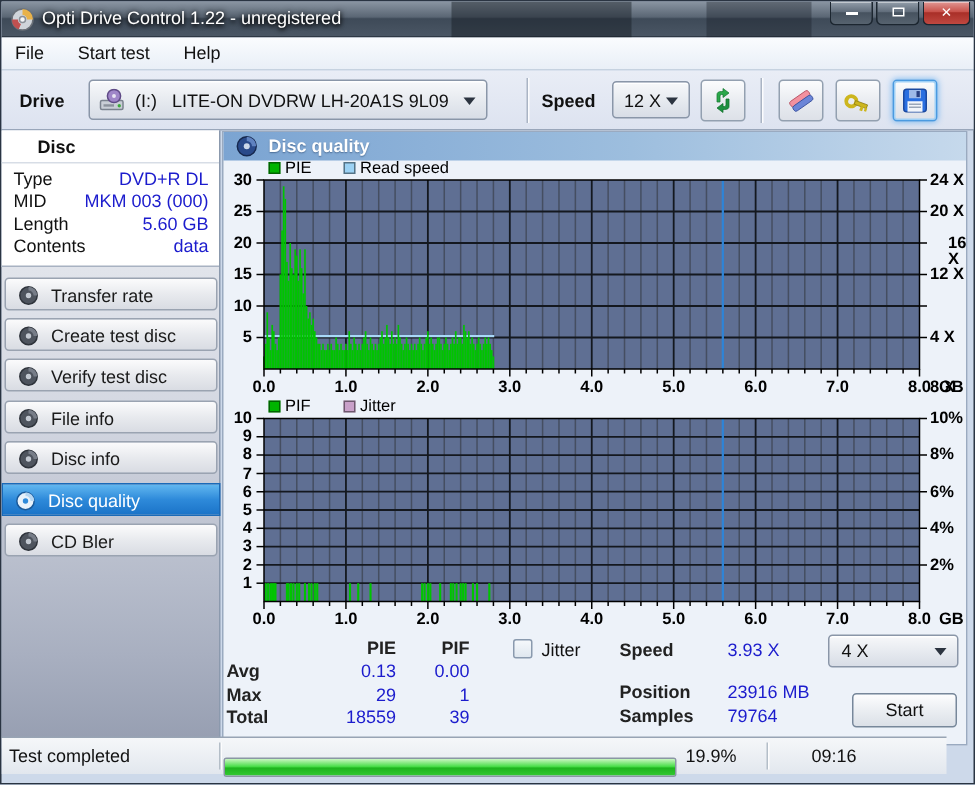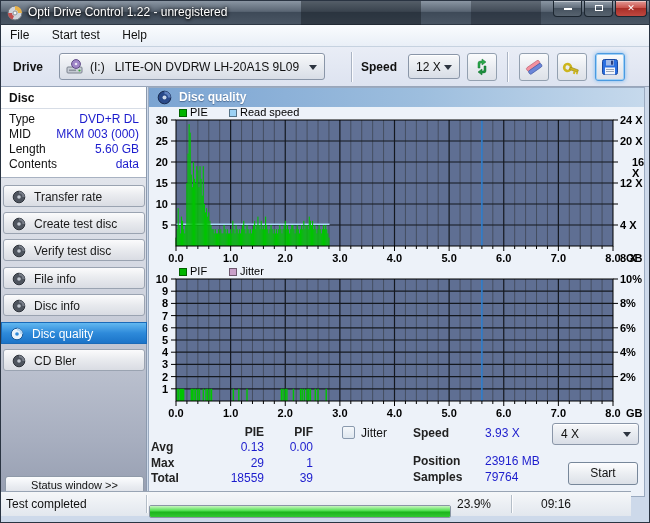--- a/index.html
+++ b/index.html
@@ -42,21 +42,21 @@
   .tbtn{position:absolute;top:6px;width:30px;height:28px;border:1px solid #93a0b0;border-radius:3px;
     background:linear-gradient(180deg,#fbfcfd 0%,#e8ebf0 55%,#dde1e8 100%);}
   .tbtn svg{position:absolute;left:50%;top:50%;transform:translate(-50%,-50%);}
   .tbtn.glow{border:1px solid #4a9ae0;box-shadow:0 0 0 1px #9fd0f6 inset,0 0 4px #7ab8f0;}
 
   
   .sidebar{position:absolute;left:0;top:86px;width:146px;height:412px;
     background:linear-gradient(180deg,#eef0f4 0%,#d4d8e2 45%,#a8afc0 85%,#959db0 100%);
     border-right:1px solid #8b99ad;}
   .disc-panel{position:absolute;left:0;top:0;width:145px;height:91px;background:#fff;border-bottom:1px solid #a8b2c2;}
-  .disc-title{position:absolute;left:8px;top:4px;font-size:12px;font-weight:bold;color:#111;}
+  .disc-title{position:absolute;left:24px;top:4px;font-size:12px;font-weight:bold;color:#111;}
   .disc-sep{position:absolute;left:0;top:21px;width:145px;height:1px;background:#d7dde6;}
   .disc-row{position:absolute;left:0;width:145px;height:15px;font-size:12px;}
   .disc-row .lbl{position:absolute;left:8px;color:#111;}
   .disc-row .val{position:absolute;right:7px;color:#1c1ccd;text-align:right;}
   .navbtn{position:absolute;left:2px;width:142px;height:22px;border:1px solid #9aa3b1;border-radius:3px;
     background:linear-gradient(180deg,#fbfbfc 0%,#e8eaee 50%,#d9dce3 100%);cursor:default;}
   .navbtn .nlabel{position:absolute;left:30px;top:4px;font-size:12px;color:#1a1a1a;}
   .navbtn svg{position:absolute;left:8px;top:4px;}
   .navbtn.sel{left:0;width:146px;border:1px solid #1a6ab8;border-radius:0;
     background:linear-gradient(180deg,#62b8f0 0%,#2e8ada 50%,#1b74c8 100%);}
@@ -252,21 +252,20 @@
         </div>
         <div class="navbtn" style="top: 262px;">
           <svg width="14" height="14" viewBox="0 0 14 14">
   <circle cx="7" cy="7" r="5.8" fill="#4e545e" stroke="#2e333b"></circle>
   <circle cx="7" cy="7" r="1.8" fill="#c3c9d2"></circle>
   <path d="M7 1.2 A5.8 5.8 0 0 1 12.8 7 L10.4 7 A3.4 3.4 0 0 0 7 3.6 Z" fill="#777d88"></path>
 </svg>
           <span class="nlabel">CD Bler</span>
         </div>
       </div>
-    <div class="statuswin-btn">Status window &gt;&gt;</div>
   </div>
 
   <div class="main"></div>
   <div class="main-header">
     <svg width="15" height="15" viewBox="0 0 15 15">
       <circle cx="7.5" cy="7.5" r="6.3" fill="#2a4a8a" stroke="#16284e"></circle>
       <circle cx="7.5" cy="7.5" r="2" fill="#cdd9ea"></circle>
       <path d="M7.5 1.2 A6.3 6.3 0 0 1 13.8 7.5 L11 7.5 A3.5 3.5 0 0 0 7.5 4 Z" fill="#5f82c0"></path>
     </svg>
     <span class="htext">Disc quality</span>
@@ -747,20 +746,20 @@
       <span class="ctext" style="left:8px;top:3px;">4 X</span>
       <span class="arrow"></span>
     </div>
     <div class="start-btn">Start</div>
   </div>
 
   <div class="statusbar">
     <span class="sb-text" style="left:5px;top:5px;">Test completed</span>
     <div class="sb-sep" style="left:145px;"></div>
     <div class="sb-sep" style="left:510px;"></div>
-    <span class="sb-text" style="left:456px;top:5px;">23.9%</span>
+    <span class="sb-text" style="left:456px;top:5px;">19.9%</span>
     <span class="sb-text ra" style="left:540px;top:5px;width:98px;display:inline-block;">09:16</span>
   </div>
   <div class="progress">
       <div class="fill" style="width:100%;"></div>
     </div>
 
 </div>
 
 </body></html>

